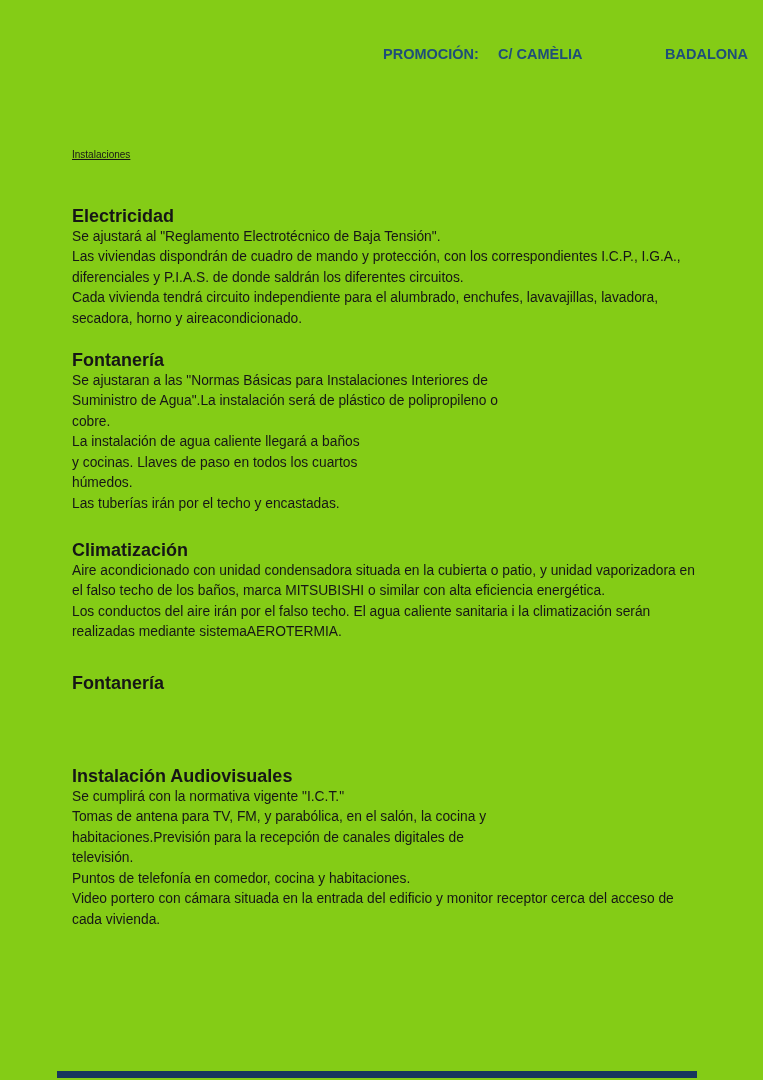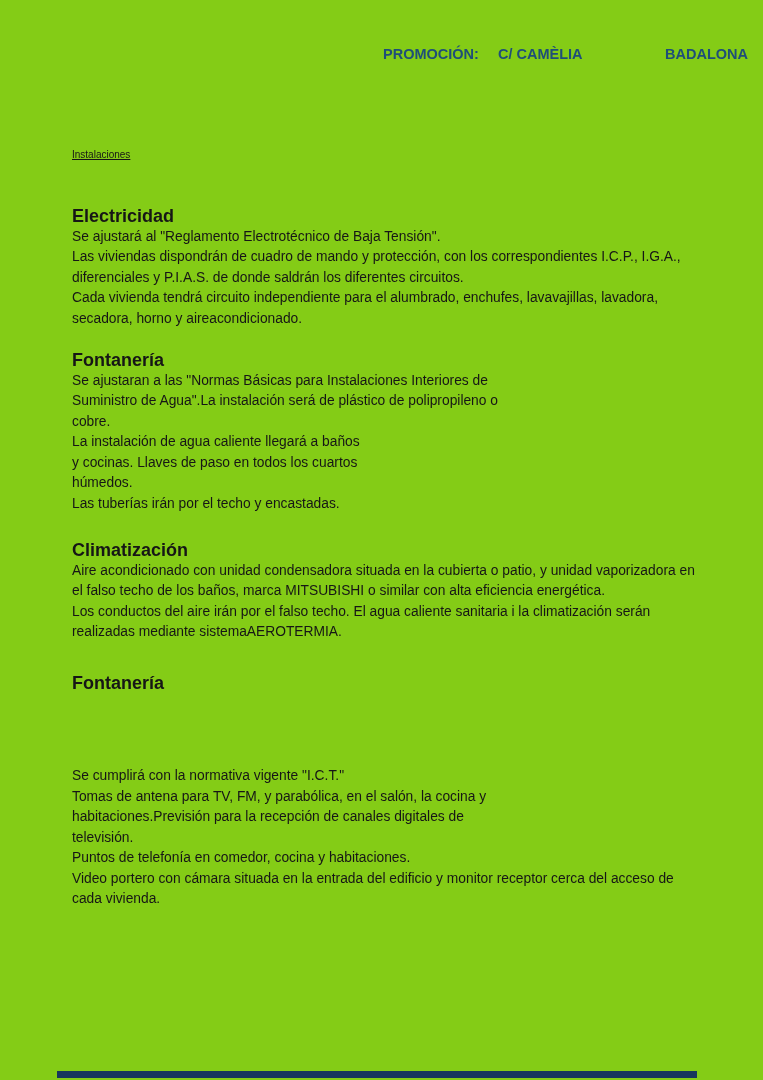--- a/index.html
+++ b/index.html
@@ -85,20 +85,21 @@
 y cocinas. Llaves de paso en todos los cuartos
 húmedos.
 Las tuberías irán por el techo y encastadas.</div>
   </div>
 
   <div class="abs section" style="top:673px;">
     <div class="section-title">Fontanería</div>
   </div>
 
   <div class="abs section" style="top:766px;">
+    <div class="section-title">Instalación Audiovisuales</div>
     <div class="section-body">Se cumplirá con la normativa vigente "I.C.T."
 Tomas de antena para TV, FM, y parabólica, en el salón, la cocina y
 habitaciones.Previsión para la recepción de canales digitales de
 televisión.
 Puntos de telefonía en comedor, cocina y habitaciones.
 Video portero con cámara situada en la entrada del edificio y monitor receptor cerca del acceso de
 cada vivienda.</div>
   </div>
 
 

